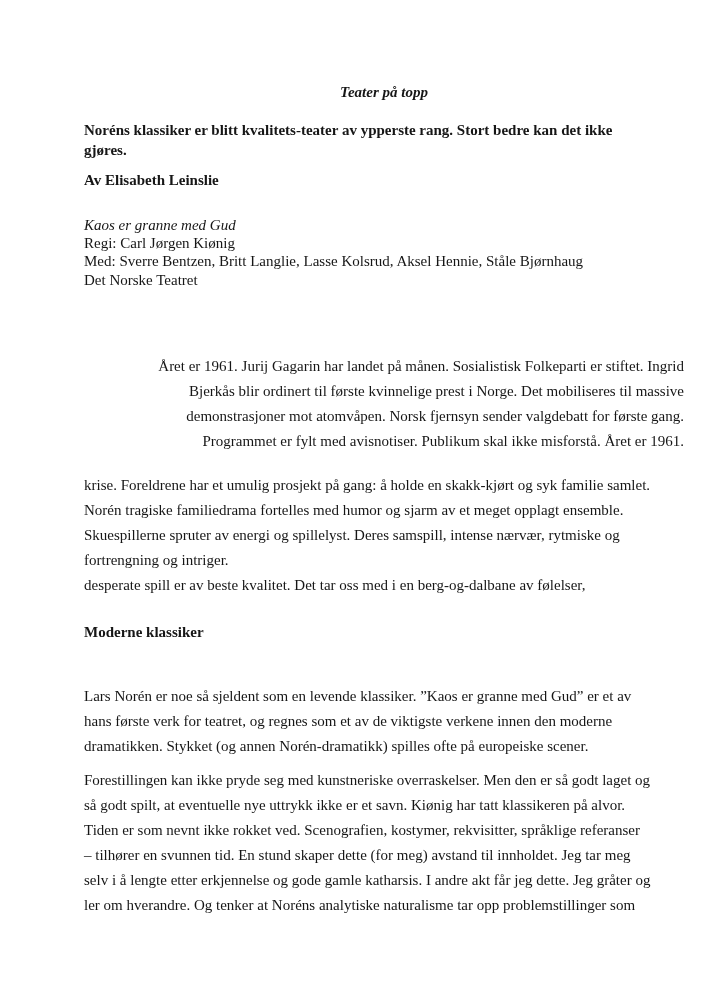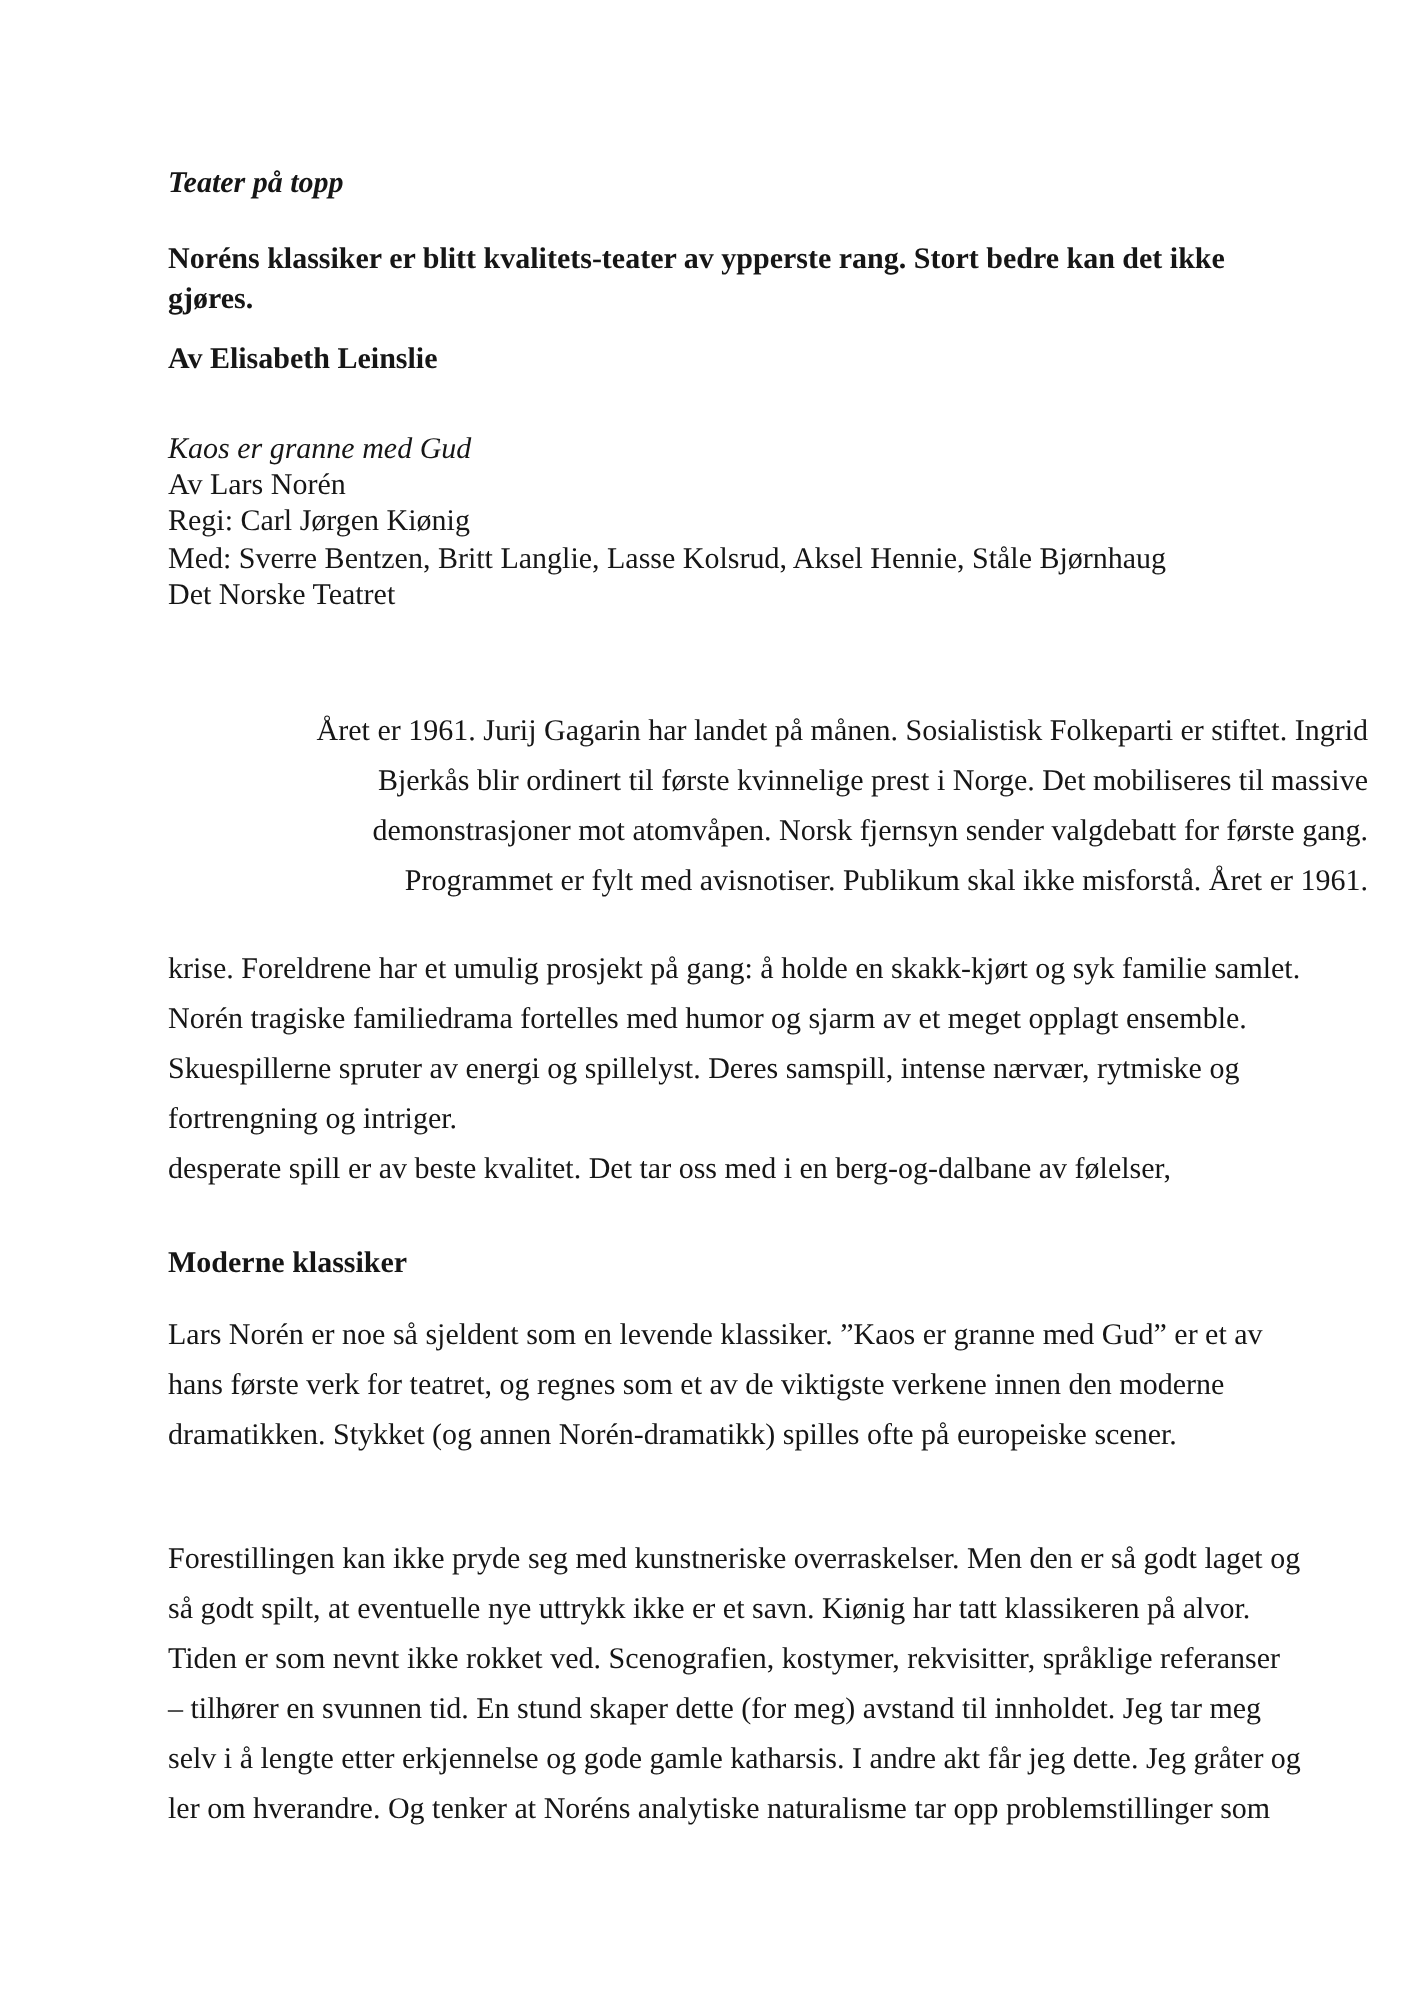--- a/index.html
+++ b/index.html
@@ -23,20 +23,21 @@
     width: 600px;
   }
   .line {
     white-space: pre;
   }
   .title {
     font-size: 15px;
     font-weight: bold;
     font-style: italic;
     line-height: 20px;
+    text-align: center;
   }
   .lede {
     font-size: 15px;
     font-weight: bold;
     line-height: 19.5px;
   }
   .byline {
     font-size: 15px;
     font-weight: bold;
     line-height: 19px;
@@ -68,21 +69,20 @@
   <div class="block lede" style="top: 121px;">
       <div class="line">Noréns klassiker er blitt kvalitets-teater av ypperste rang. Stort bedre kan det ikke</div>
       <div class="line">gjøres.</div>
     </div>
 
   <div class="block byline" style="top: 171px;">Av Elisabeth Leinslie</div>
 
   <div class="block credits" style="top: 216px;">
     <div class="work-title line">Kaos er granne med Gud</div>
     <div>
-        <div class="line">Av Lars Norén</div>
         <div class="line">Regi: Carl Jørgen Kiønig</div>
         <div class="line">Med: Sverre Bentzen, Britt Langlie, Lasse Kolsrud, Aksel Hennie, Ståle Bjørnhaug</div>
         <div class="line">Det Norske Teatret</div>
       </div>
   </div>
 
   <div class="block body-par" style="top: 354px; text-align: right;">
       <div class="line">Året er 1961. Jurij Gagarin har landet på månen. Sosialistisk Folkeparti er stiftet. Ingrid</div>
       <div class="line">Bjerkås blir ordinert til første kvinnelige prest i Norge. Det mobiliseres til massive</div>
       <div class="line">demonstrasjoner mot atomvåpen. Norsk fjernsyn sender valgdebatt for første gang.</div>
@@ -92,21 +92,21 @@
   <div class="block body-par" style="top: 473px;">
       <div class="line">krise. Foreldrene har et umulig prosjekt på gang: å holde en skakk-kjørt og syk familie samlet.</div>
       <div class="line">Norén tragiske familiedrama fortelles med humor og sjarm av et meget opplagt ensemble.</div>
       <div class="line">Skuespillerne spruter av energi og spillelyst. Deres samspill, intense nærvær, rytmiske og</div>
       <div class="line">fortrengning og intriger.</div>
       <div class="line">desperate spill er av beste kvalitet. Det tar oss med i en berg-og-dalbane av følelser,</div>
     </div>
 
   <div class="block section-heading" style="top: 620px;">Moderne klassiker</div>
 
-  <div class="block body-par" style="top: 656px;">
+  <div class="block body-par" style="top: 684px;">
       <div class="line">Lars Norén er noe så sjeldent som en levende klassiker. ”Kaos er granne med Gud” er et av</div>
       <div class="line">hans første verk for teatret, og regnes som et av de viktigste verkene innen den moderne</div>
       <div class="line">dramatikken. Stykket (og annen Norén-dramatikk) spilles ofte på europeiske scener.</div>
     </div>
 
   <div class="block body-par" style="top: 768px;">
       <div class="line">Forestillingen kan ikke pryde seg med kunstneriske overraskelser. Men den er så godt laget og</div>
       <div class="line">så godt spilt, at eventuelle nye uttrykk ikke er et savn. Kiønig har tatt klassikeren på alvor.</div>
       <div class="line">Tiden er som nevnt ikke rokket ved. Scenografien, kostymer, rekvisitter, språklige referanser</div>
       <div class="line">– tilhører en svunnen tid. En stund skaper dette (for meg) avstand til innholdet. Jeg tar meg</div>

